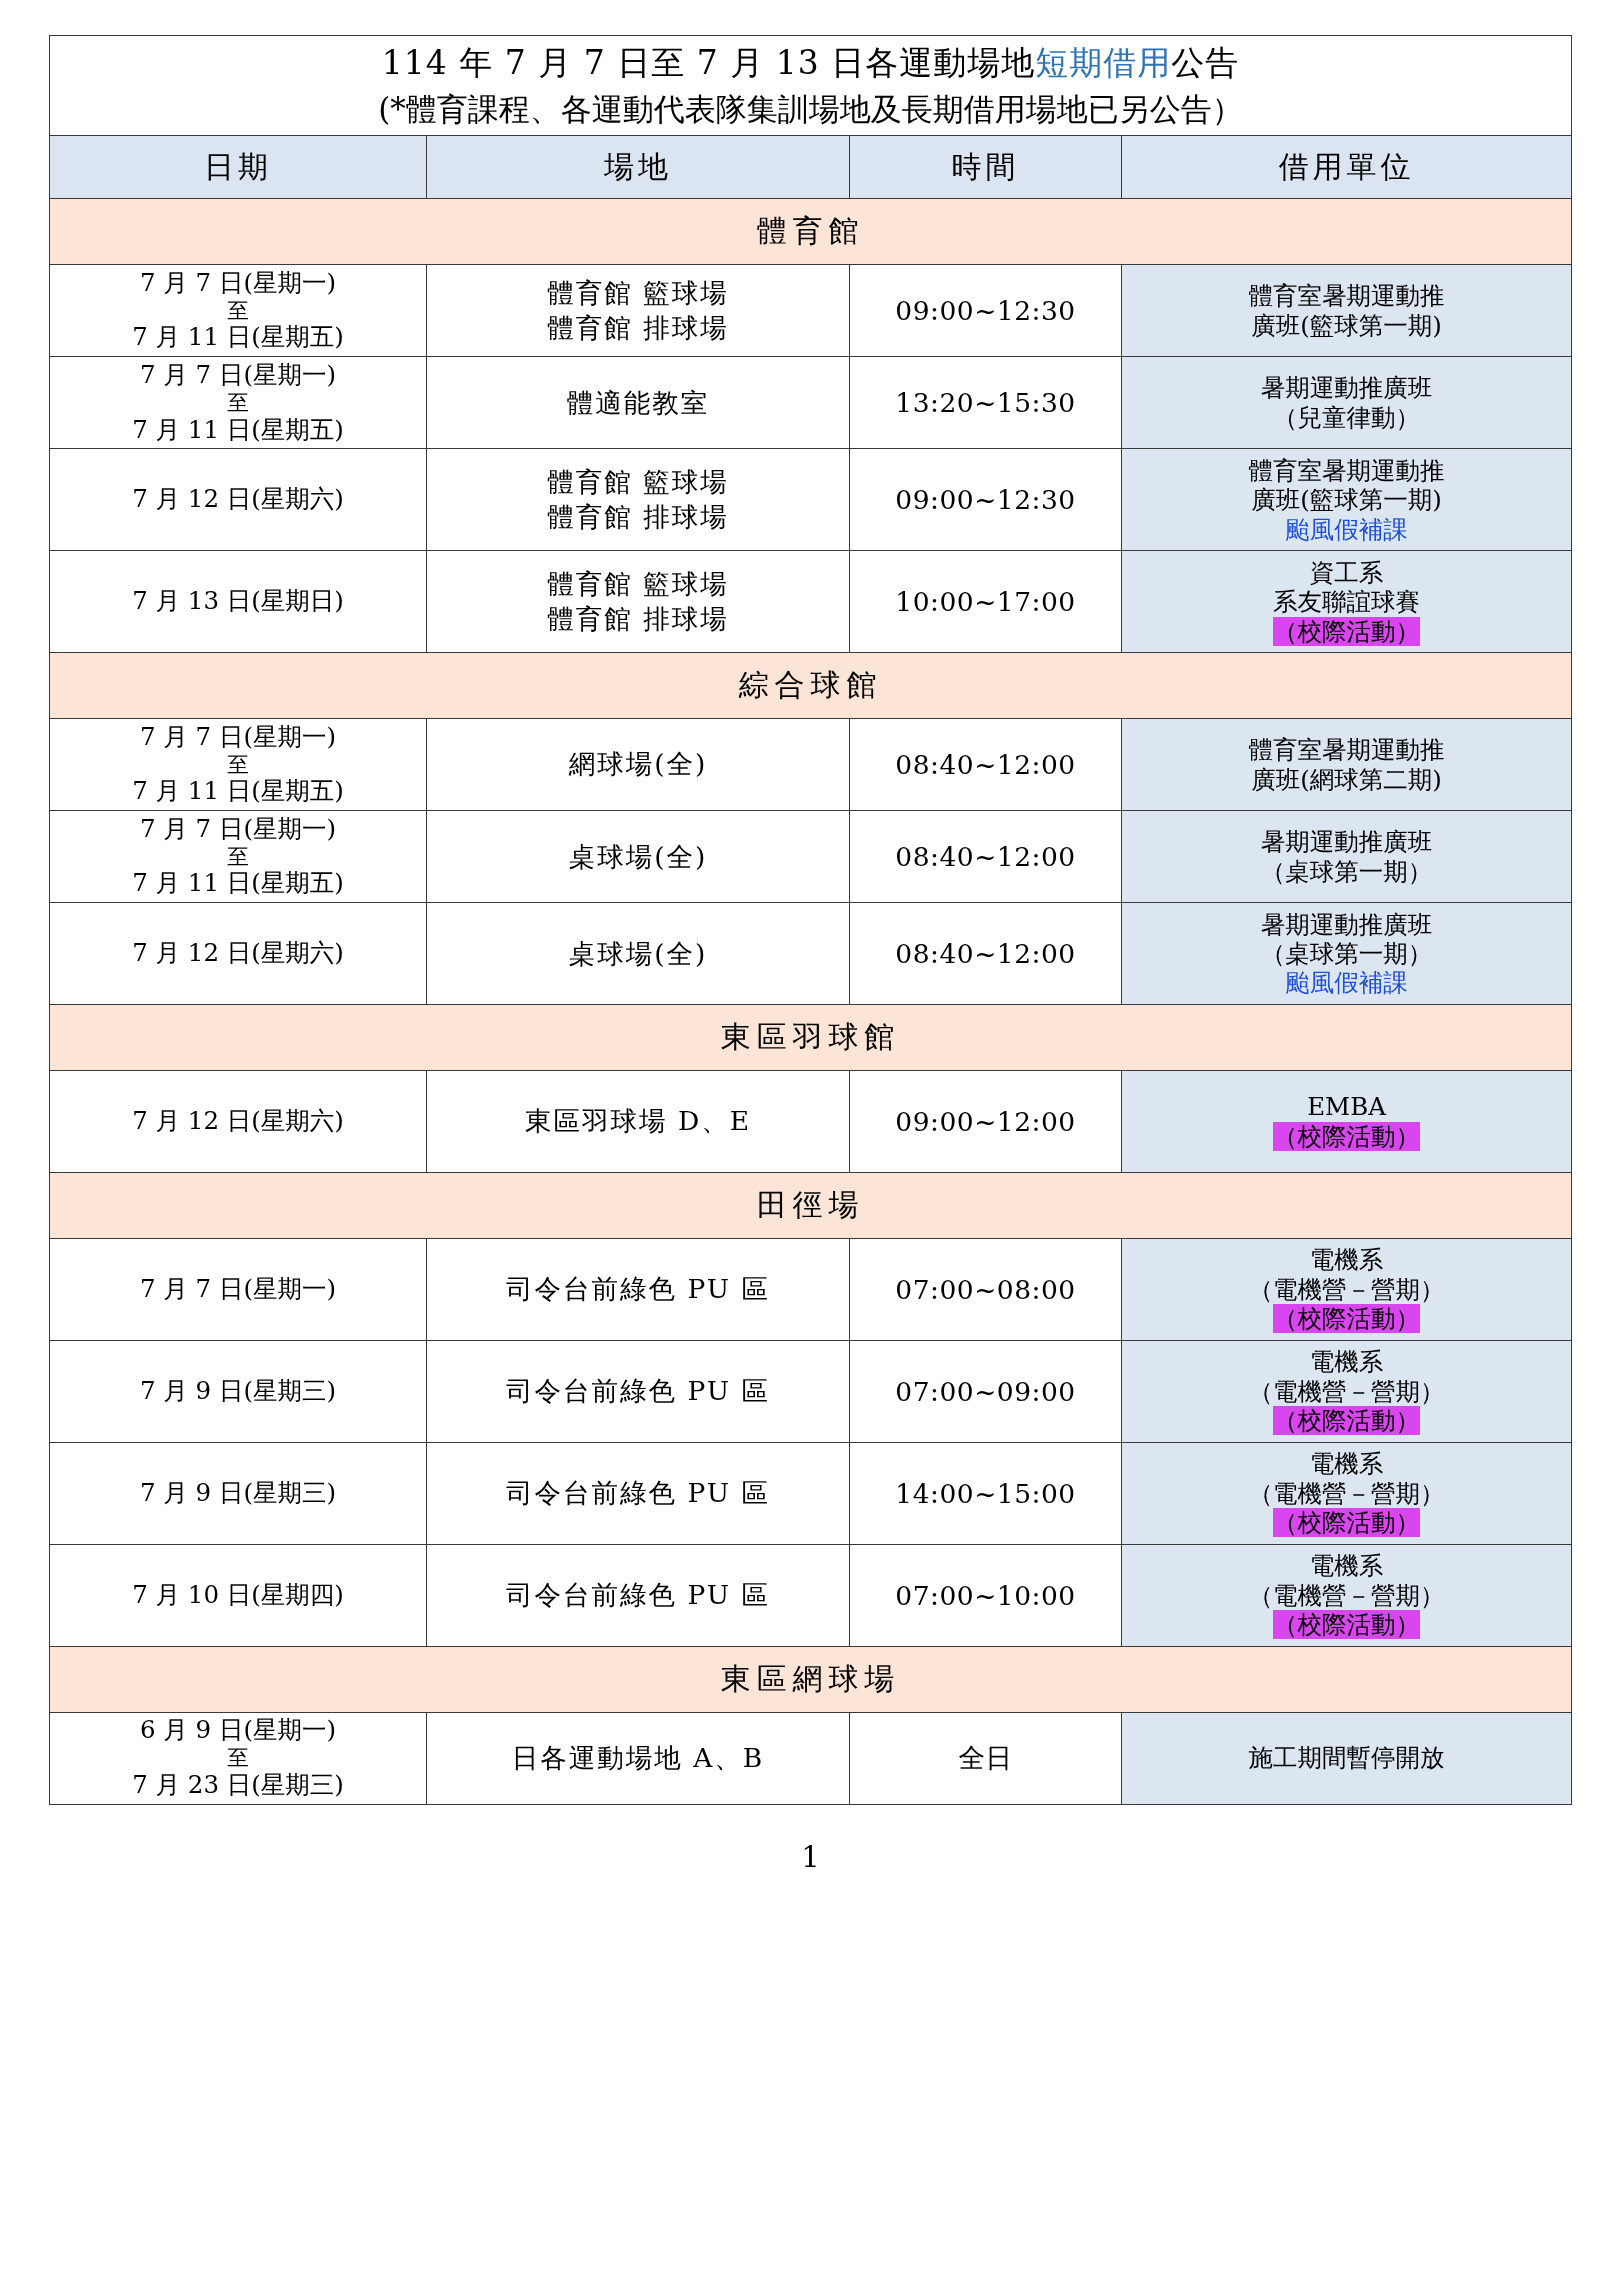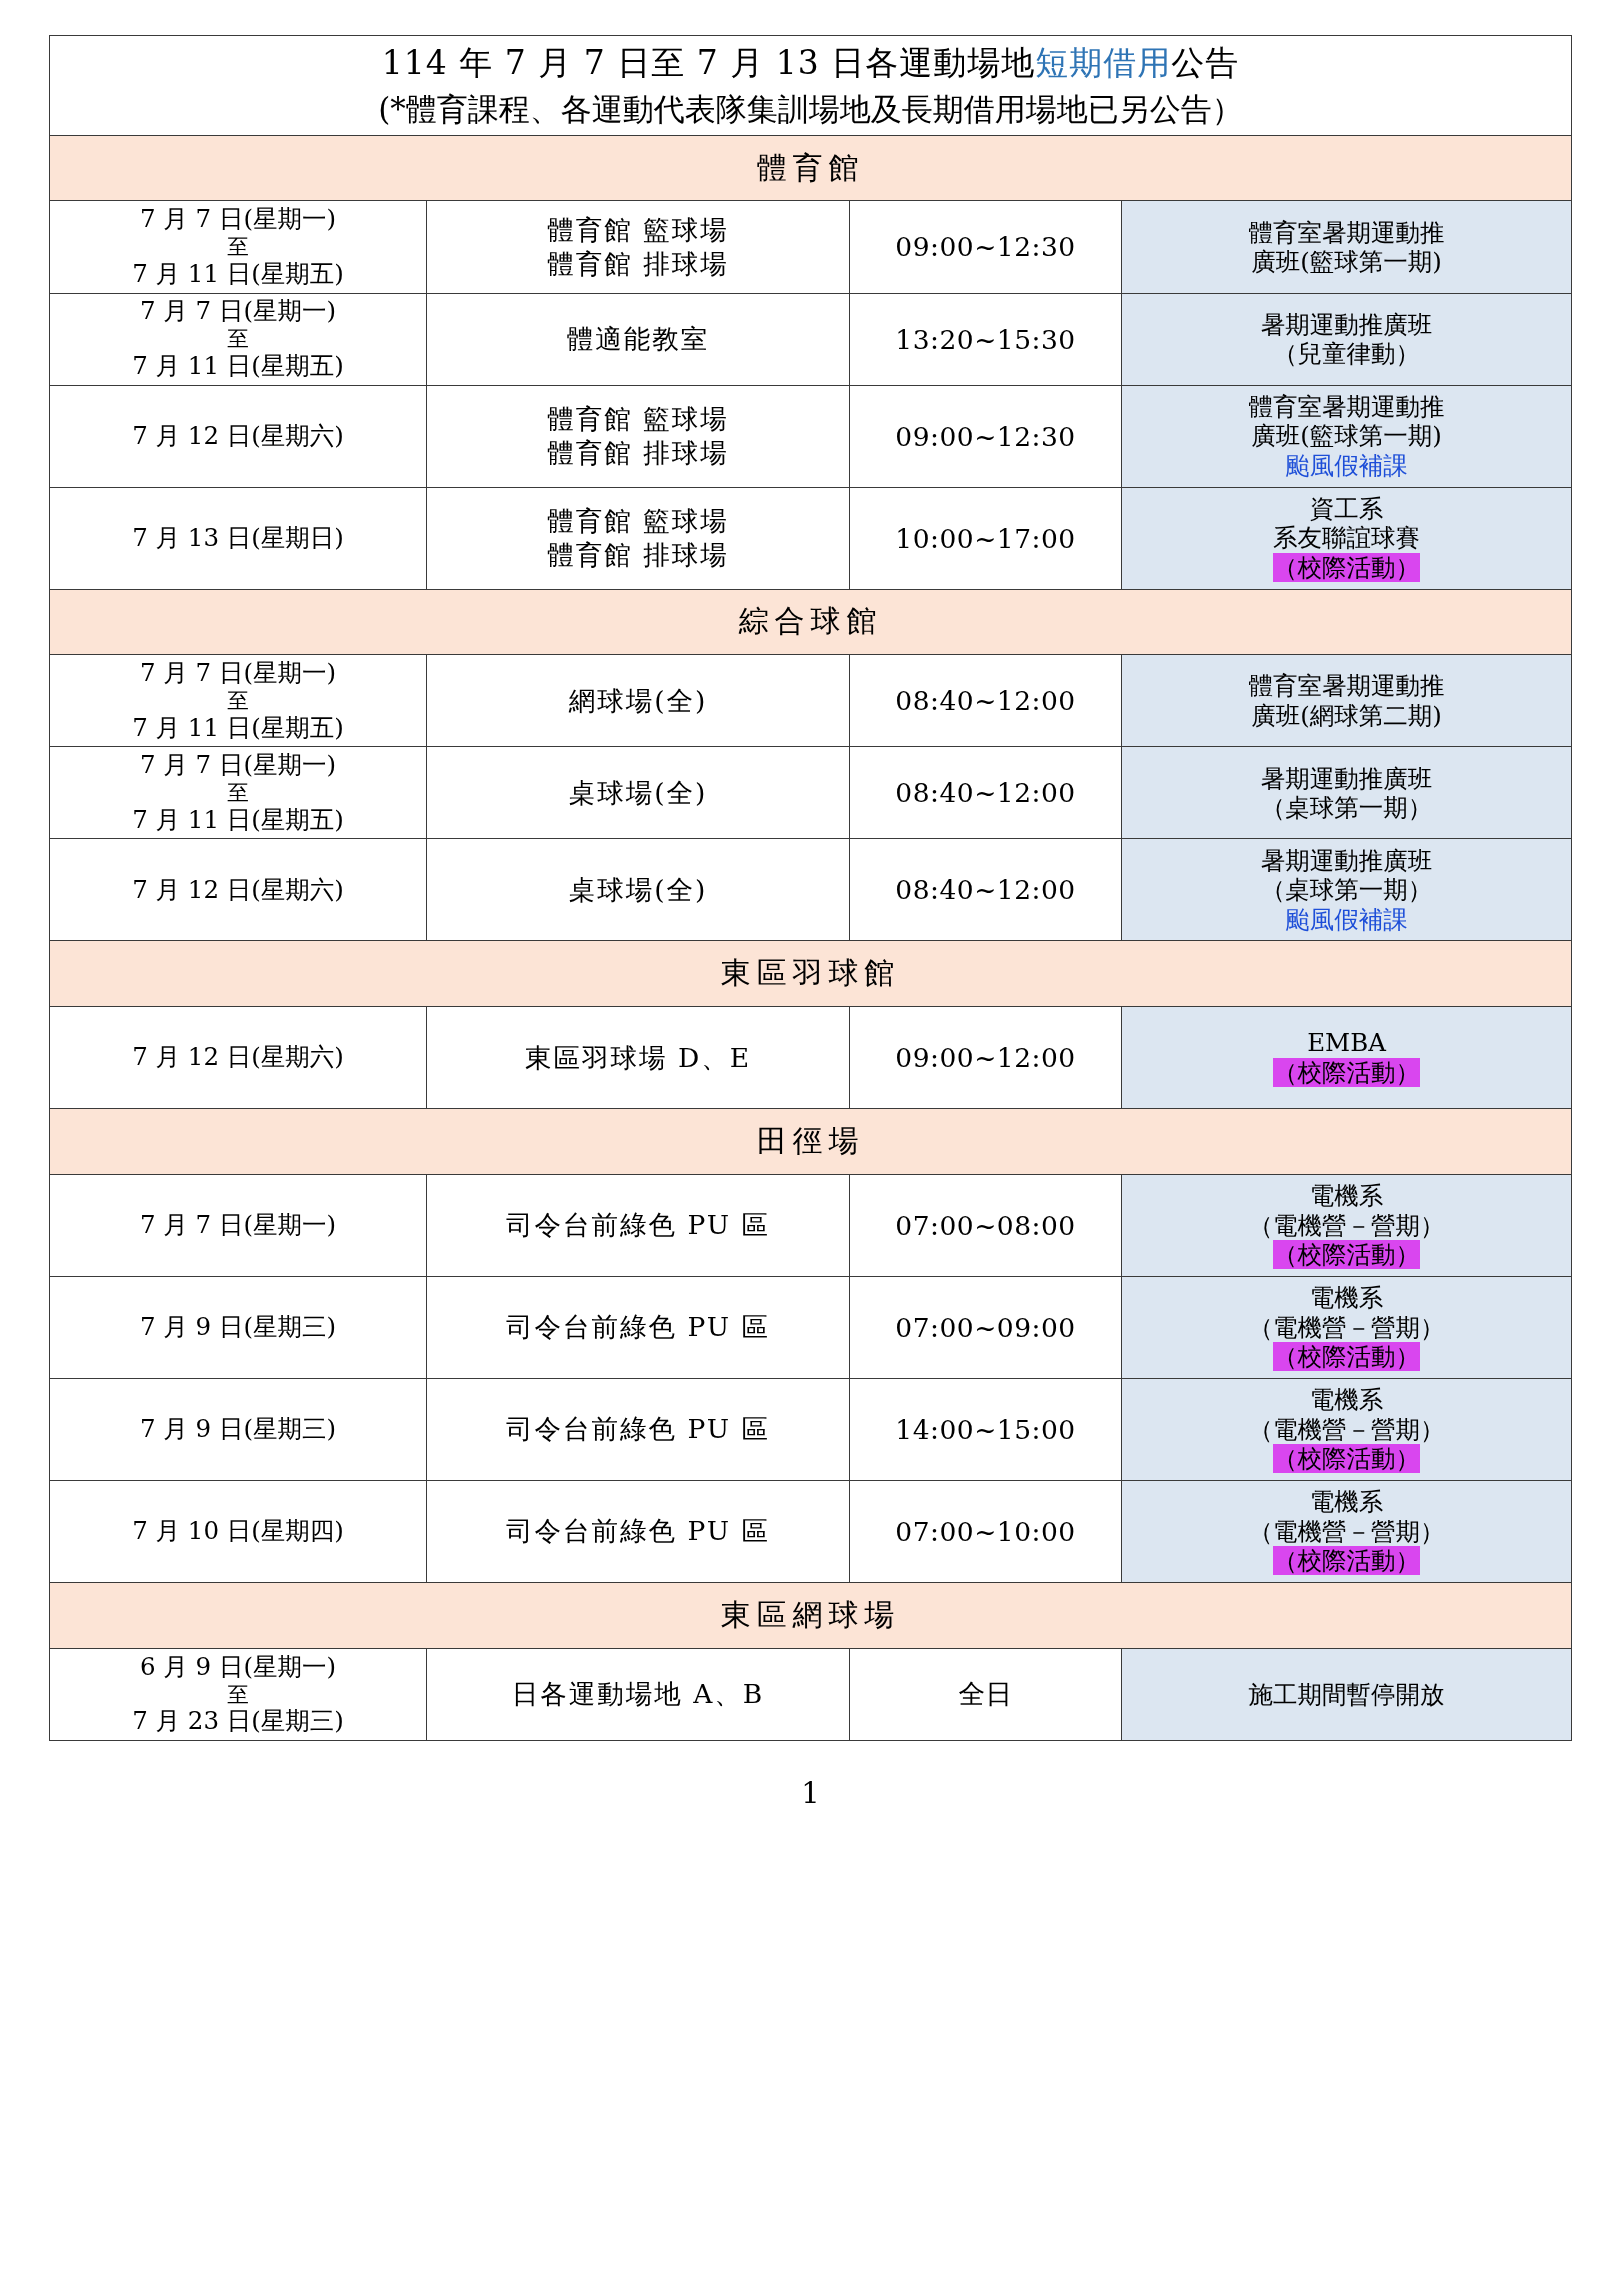--- a/index.html
+++ b/index.html
@@ -125,20 +125,26 @@
     </colgroup>
     <tbody>
       <tr>
         <td class="title-cell" colspan="4">
           <div class="title-line1">
             <span>114 年 7 月 7 日至 7 月 13 日各運動場地</span><span class="hl-blue">短期借用</span><span>公告</span>
           </div>
           <div class="title-line2">(*體育課程、各運動代表隊集訓場地及長期借用場地已另公告）</div>
         </td>
       </tr>
+      <tr>
+        <td class="head-cell">日期</td>
+        <td class="head-cell">場地</td>
+        <td class="head-cell">時間</td>
+        <td class="head-cell">借用單位</td>
+      </tr>
     <tr>
           <td class="section-cell" colspan="4">體育館</td>
         </tr>
         <tr class="row-tall">
           <td class="date-cell">
             <div>7 月 7 日(星期一)</div>
             <div class="mid">至</div>
             <div>7 月 11 日(星期五)</div>
           </td>
           <td class="venue-cell">

